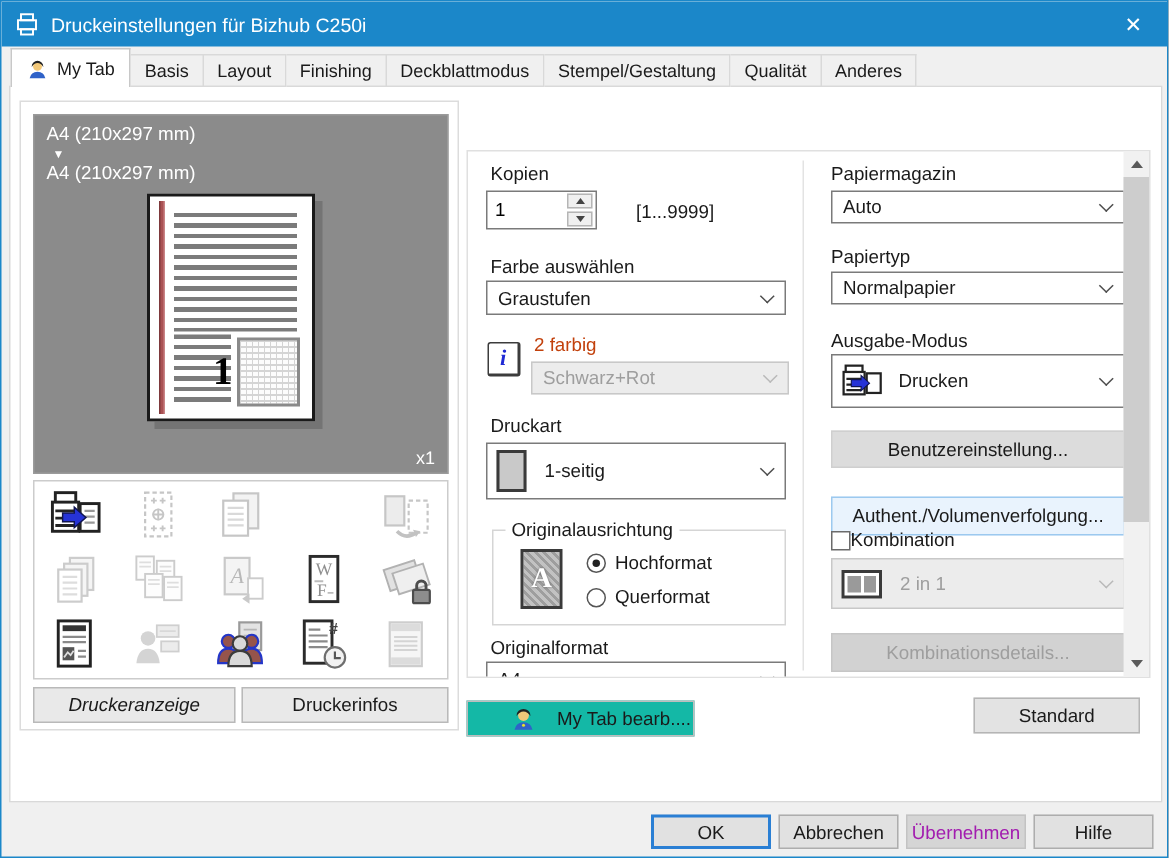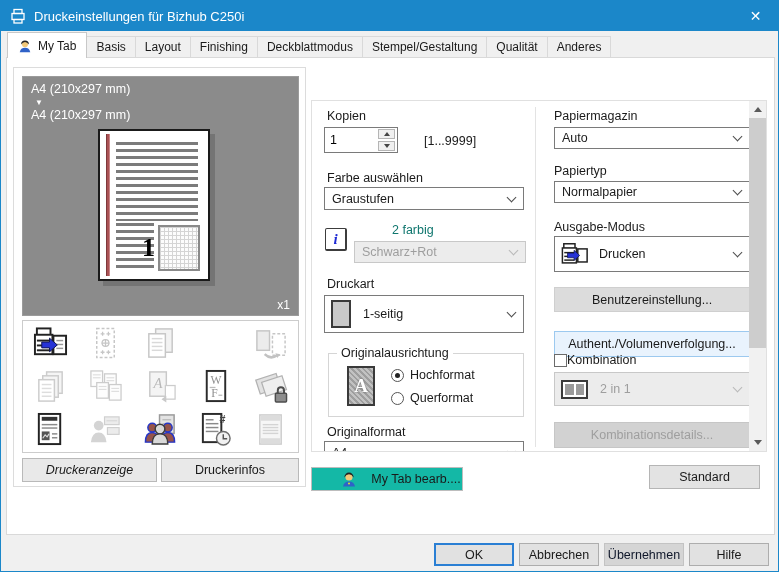--- a/index.html
+++ b/index.html
@@ -37,21 +37,21 @@
 
   .icon-grid { position:absolute; left:8px; top:252px; width:277px; height:133px; background:#fff; border:1px solid #cccccc; display:grid; grid-template-columns:repeat(5,55px); grid-auto-rows:43px; justify-content:center; align-content:center; }
   .icell { display:flex; align-items:center; justify-content:center; }
 
   .dr-btn { position:absolute; height:24px; background:#e9e9e9; border:1px solid #b9b9b9; font-size:12.5px; display:flex; align-items:center; justify-content:center; cursor:default; }
   #btn-druckeranzeige { left:8px; top:390px; width:135px;font-style:italic; }
   #btn-druckerinfos  { left:147px; top:390px; width:138px; }
 
   
   .lbl { position:absolute; font-size:12.5px; white-space:nowrap; }
-  .lbl.dim, .dim { color:#0f766e;margin-left:36px; }
+  .lbl.dim, .dim { color:#c2410c; }
   #lbl-fav { left:315px; top:70px; font-size:13px; }
 
   .combo { position:absolute; background:#fff; border:1px solid #7a7a7a; display:flex; align-items:center; padding:0 18px 0 7px; font-size:12.5px; white-space:nowrap; overflow:hidden; }
   .combo::after { content:''; position:absolute; right:8px; top:50%; width:6px; height:6px; border-right:1.4px solid #4d4d4d; border-bottom:1.4px solid #4d4d4d; transform:translateY(-72%) rotate(45deg); }
   .combo.disabled { background:#ececec; border-color:#c8c8c8; color:#9e9e9e; }
   .combo.disabled::after { border-color:#b9b9b9; }
 
   #combo-fav { left:430px; top:64px; width:156px; height:23px; }
   .small-btn { position:absolute; height:23px; background:#e3e3e3; border:1px solid #b5b5b5; font-size:12.5px; display:flex; align-items:center; justify-content:center; }
   #btn-hinzufueg { left:590px; top:64px; width:67px; }
@@ -98,21 +98,21 @@
   .vs-thumb { position:absolute; left:0; top:17px; width:17px; height:230px; background:#cdcdcd; }
 
   
   #btn-mytab { position:absolute; left:310px; top:466px; width:152px; height:24px; background:#14b8a6; border:1px solid #bdbdbd; display:flex; align-items:center; justify-content:center; gap:14px; font-size:12.5px; z-index:2;padding-left:28px; }
   #btn-standard { position:absolute; left:648px; top:464px; width:111px; height:24px; background:#e3e3e3; border:1px solid #b5b5b5; display:flex; align-items:center; justify-content:center; font-size:12.5px; z-index:2; }
 
   
   .dlg-btn { position:absolute; top:542px; width:80px; height:23px; background:#e1e1e1; border:1px solid #adadad; font-size:12.5px; display:flex; align-items:center; justify-content:center; }
   #btn-ok { left:433px; border:2px solid #2a7fd4; }
   #btn-abbrechen { left:518px; }
-  #btn-uebernehmen { left:603px; background:#d5d5d5; border-color:#c3c3c3; color:#0f172a; }
+  #btn-uebernehmen { left:603px; background:#d5d5d5; border-color:#c3c3c3; color:#a21caf; }
   #btn-hilfe { left:688px; }
   svg { display:block; }
 </style>
 </head>
 <body>
 
 <div id="window">
 
   <div class="titlebar">
     <span class="ticon">

